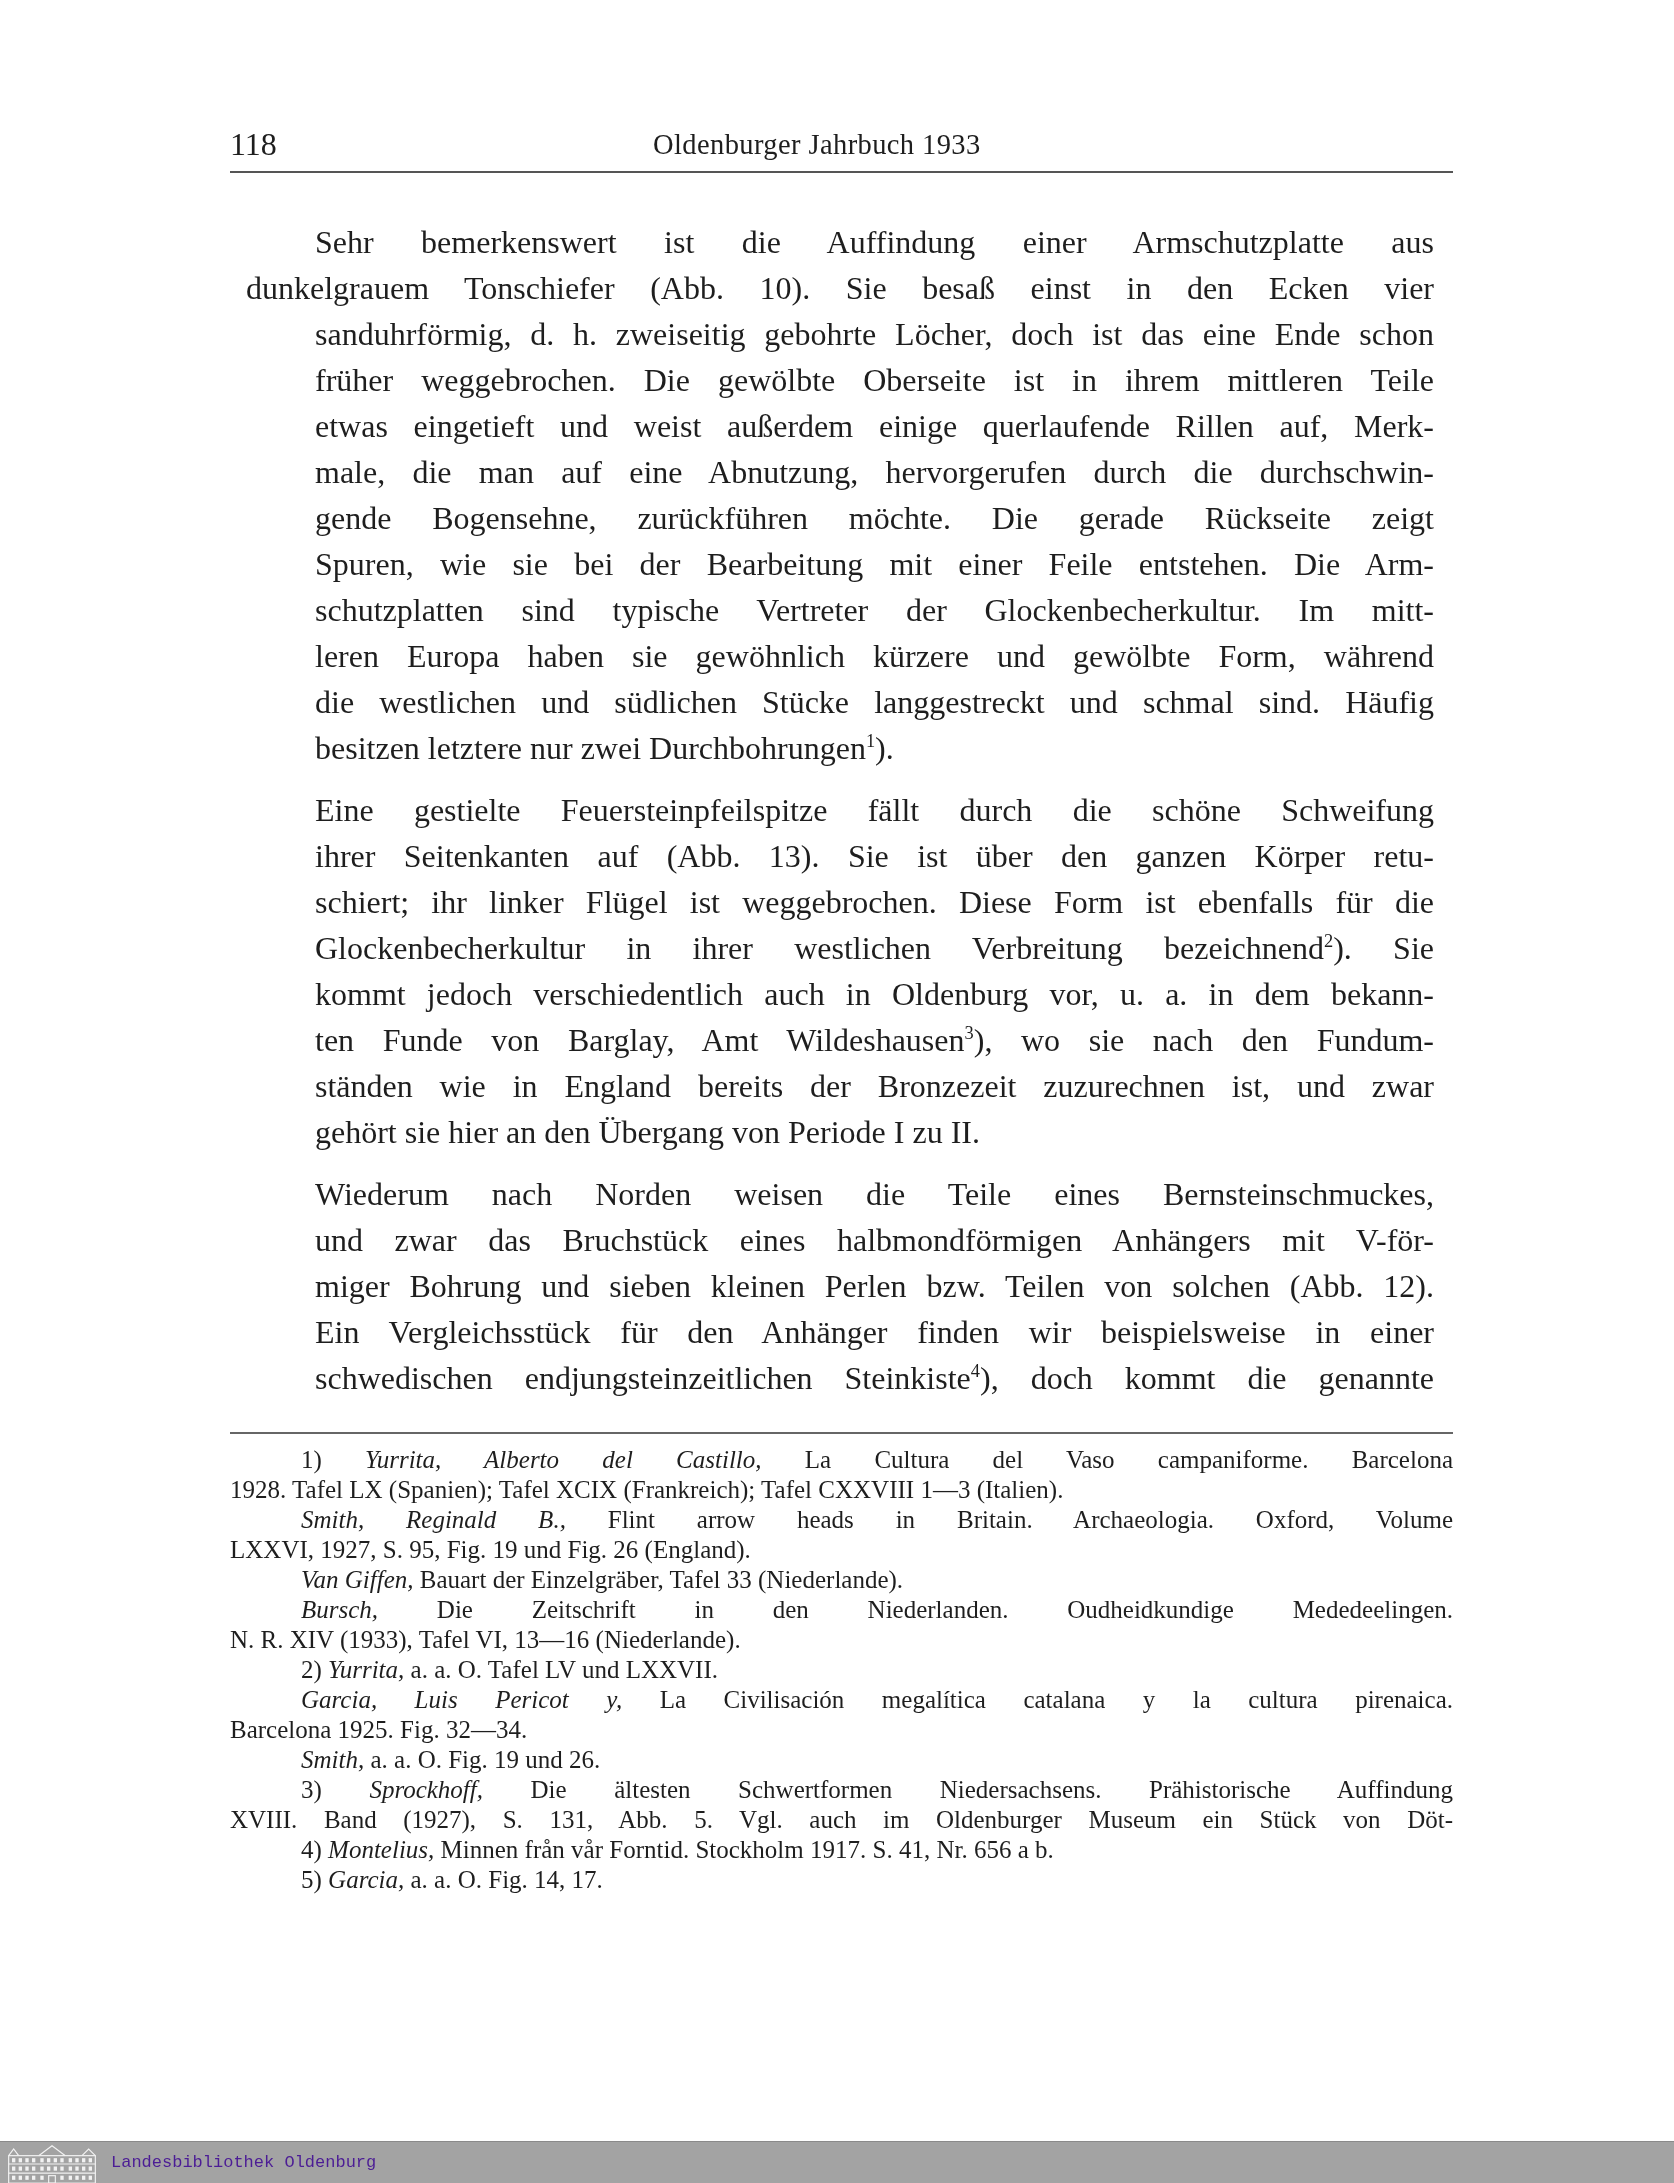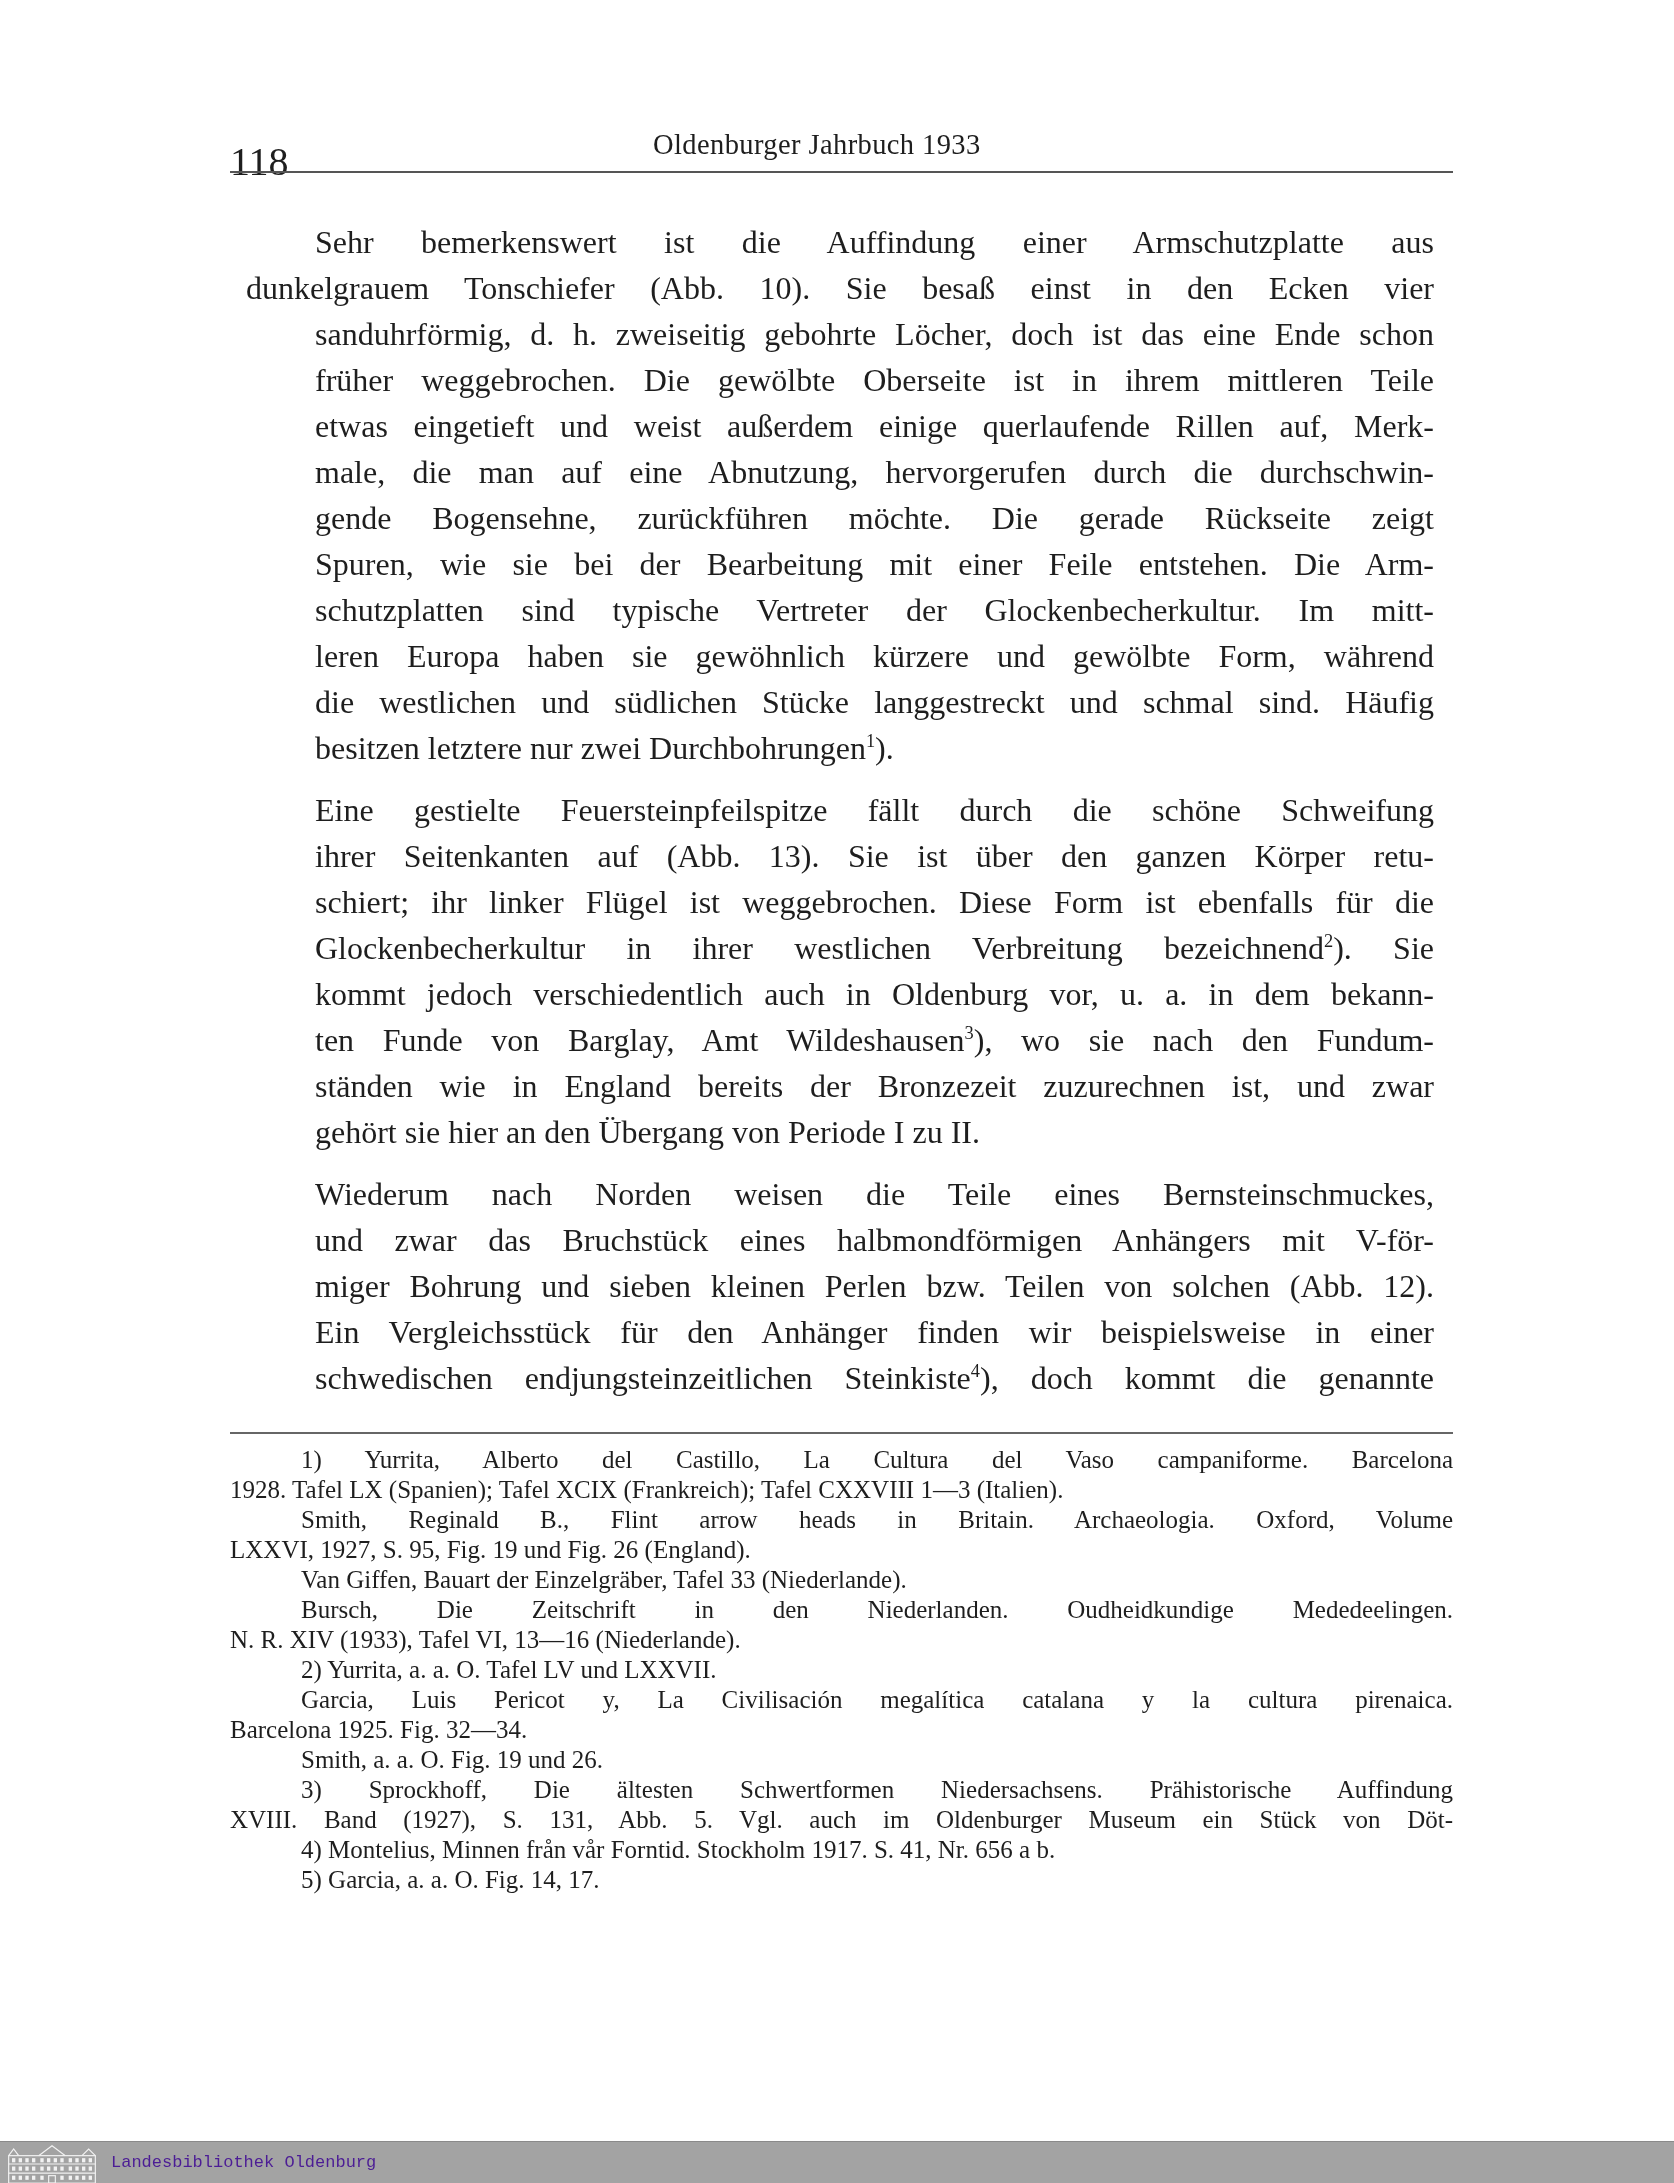--- a/index.html
+++ b/index.html
@@ -1,35 +1,35 @@
 <!DOCTYPE html>
 <html style="font-size:13.4px"><head>
 <meta charset="utf-8">
 <style>
   html, body { margin:0; padding:0; }
   body { width:1675px; height:2183px; background:#ffffff; position:relative; overflow:hidden;
          font-family:"DejaVu Serif","Liberation Serif",serif; color:#1e1e1e; }
   .page { position:absolute; left:0; top:0; width:1675px; height:2127px; }
   .running-head { position:absolute; left:230px; top:126px; width:1219px; height:42px; }
-  .page-number { position:absolute; left:0; top:12px; font-size:40px; font-family:"Liberation Serif",serif; }
+  .page-number { position:absolute; left:0; top:0; font-size:32px; font-family:"Liberation Serif",serif; }
   .journal-title { position:absolute; left:423px; top:3.3px; font-size:28.5px; font-family:"Liberation Serif",serif; letter-spacing:0.4px; }
   .head-rule { position:absolute; left:230px; top:171px; width:1223px; height:1.7px; background:#555; }
   .body-text { position:absolute; left:230px; top:203px; width:1220px; font-family:"Liberation Serif",serif; font-size:32px; line-height:46px; }
   .para { margin:16px; text-align:justify; text-indent:69px; }
   .para + .para { margin-top:10px; }
   .line { display:block; text-align:justify; text-align-last:justify; white-space:nowrap; }
   .line.last { text-align-last:left; }
   sup { font-size:18.4px; line-height:0; vertical-align:super; }
   .foot-rule { position:absolute; left:230px; top:1432px; width:1223px; height:1.7px; background:#666; }
   .footnotes { position:absolute; left:230px; top:1447px; width:1223px; font-family:"Liberation Serif",serif; font-size:25px; line-height:25px; }
   .fn-line { display:block; white-space:nowrap; text-align:justify; text-align-last:justify; margin:0; }
   .fn-line.last { text-align-last:left; }
   .fn-line.indent { padding-left:71px; }
   .fn-line + .fn-line { margin-top:5px; }
-  .fn-author { }
+  .fn-author { font-style:italic; }
   .footer-bar { position:absolute; left:0; top:2141px; width:1675px; height:43px; background:#a3a3a3; border-top:0.8px solid #8a8a8a; }
   .footer-logo { position:absolute; left:6.7px; top:1.7px; width:90px; height:40px; }
   .footer-label { position:absolute; left:111px; top:11px; color:#4c1d95; font-family:Liberation Mono, monospace; font-size:17px; }
 </style>
 </head>
 <body>
 
 <div class="page">
   <div class="running-head">
     <span class="page-number">118</span>

